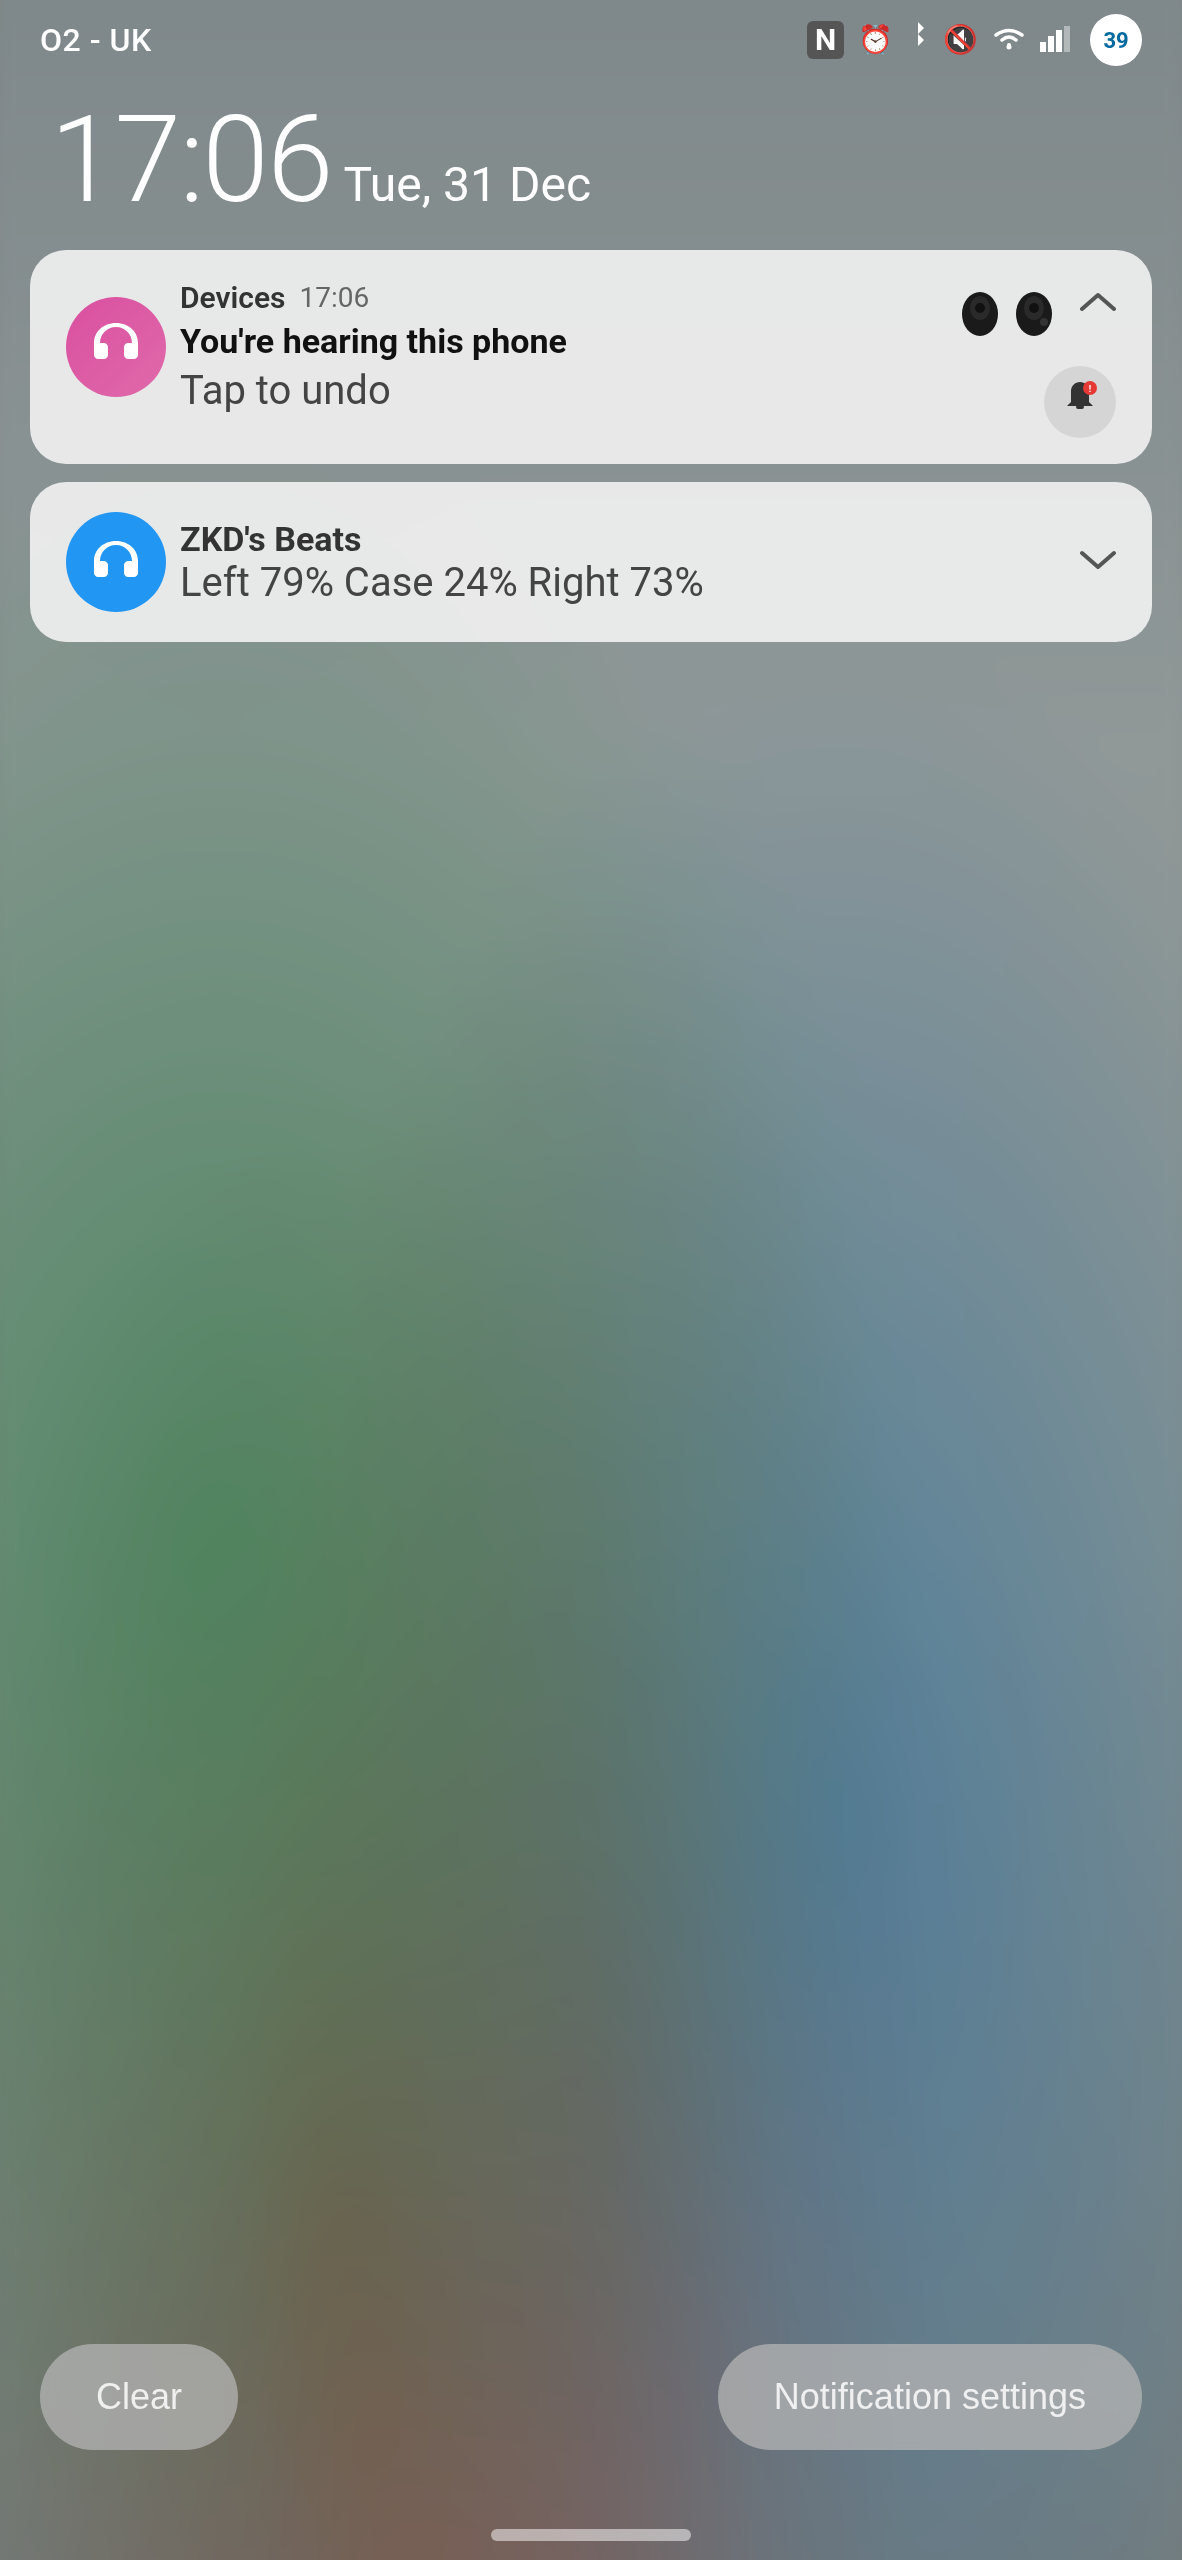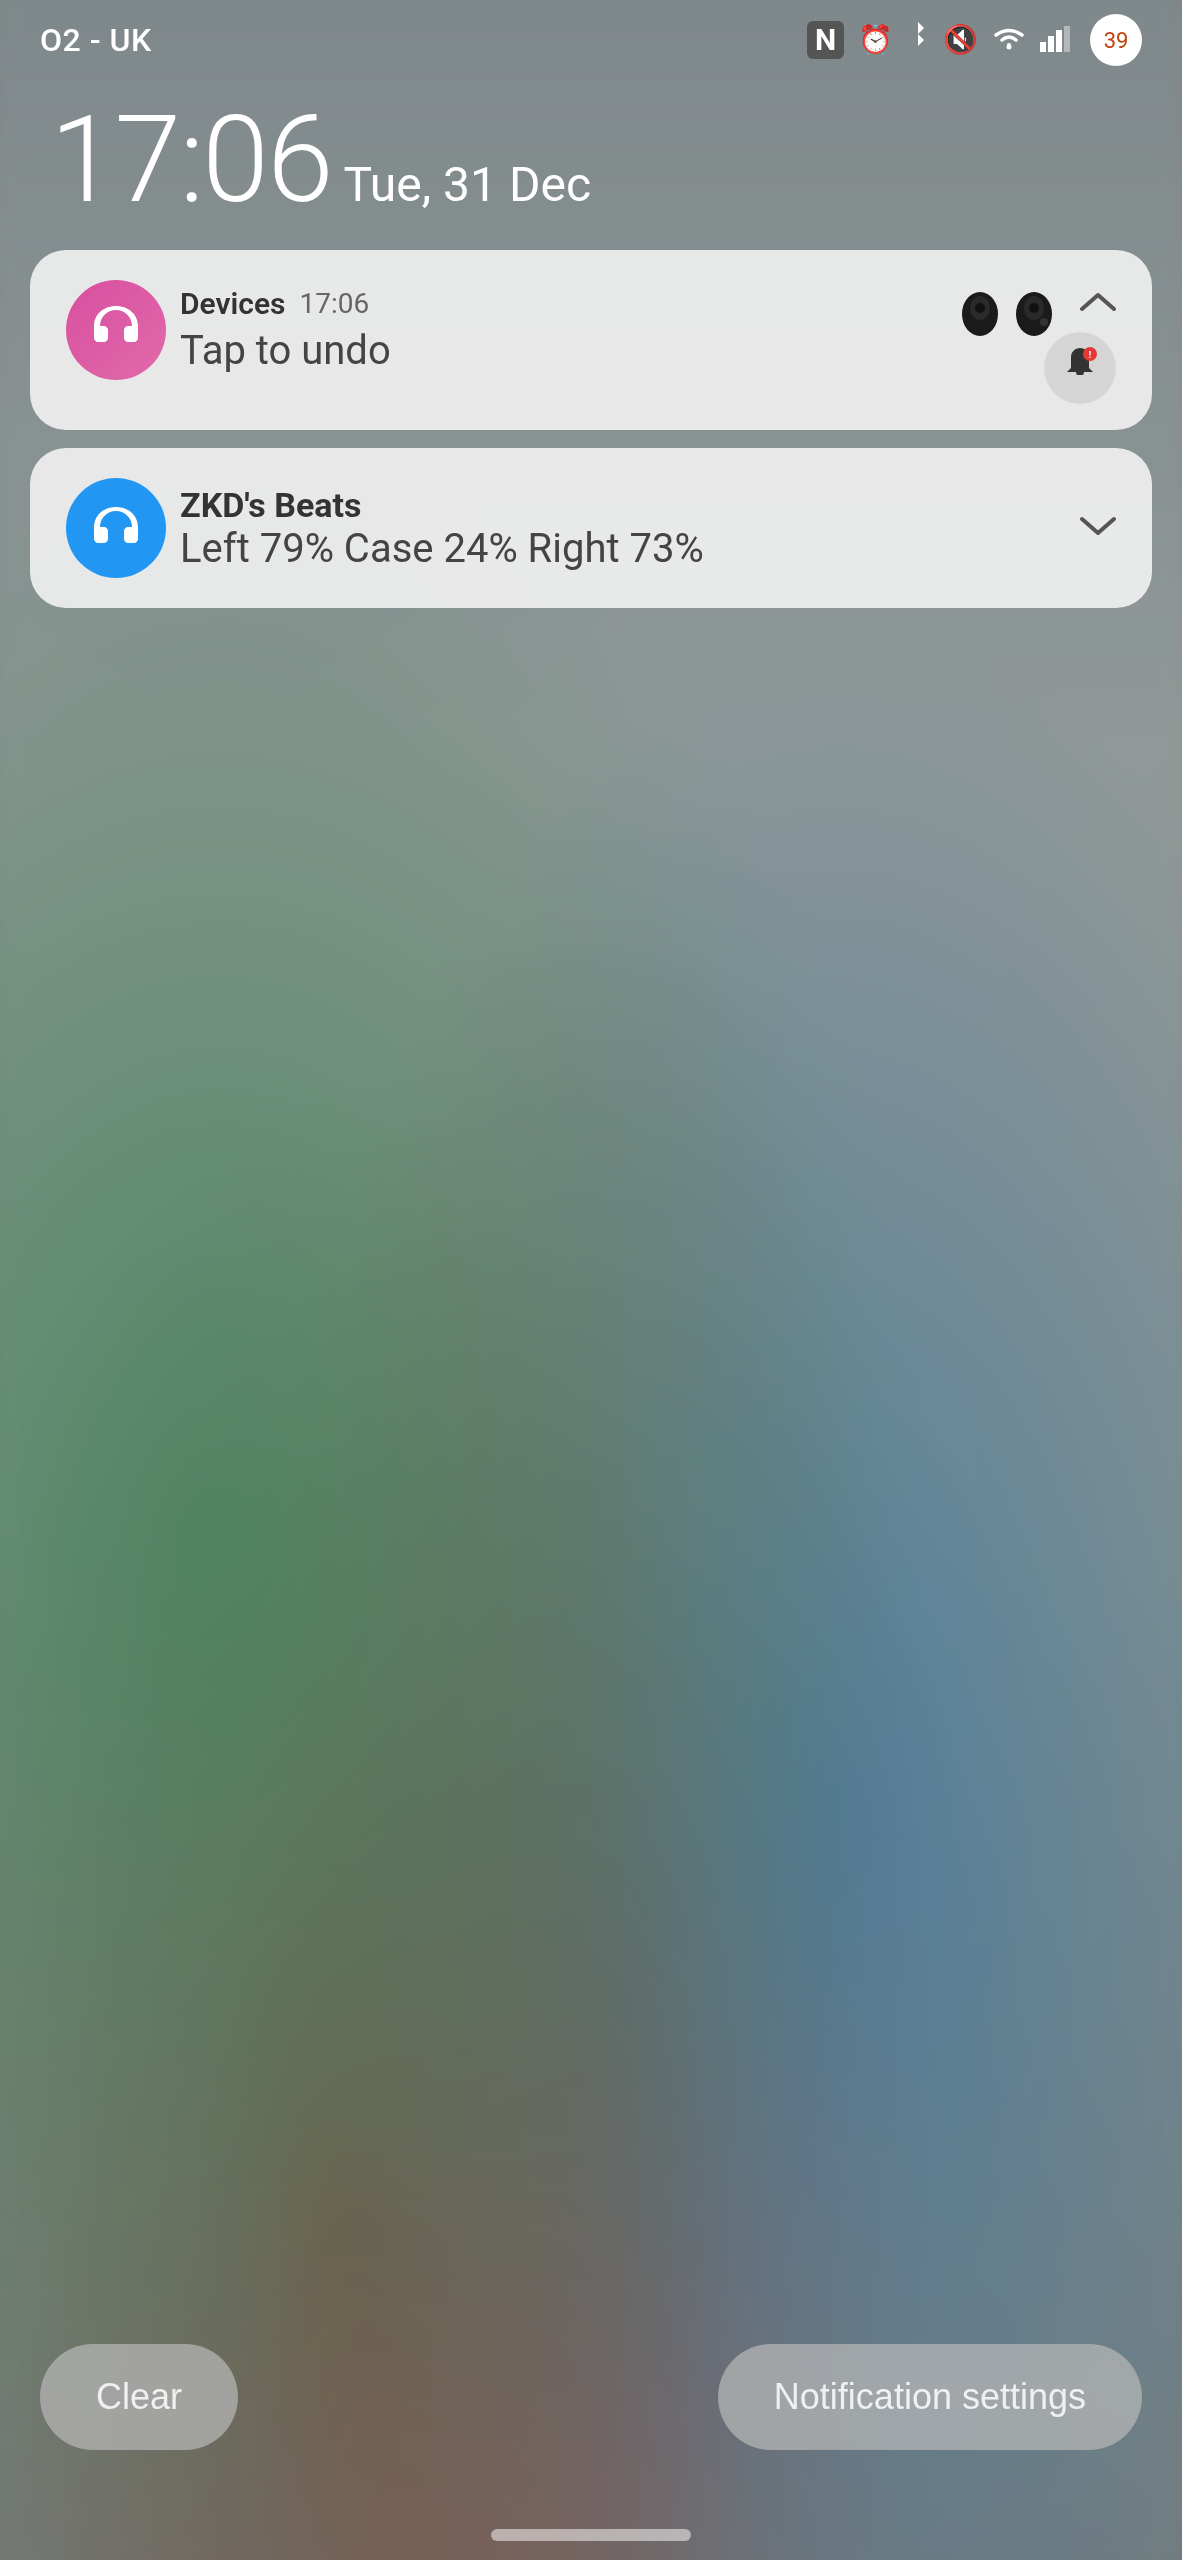--- a/index.html
+++ b/index.html
@@ -66,23 +66,23 @@
     }
 
     .status-icon {
       color: #fff;
       font-size: 28px;
       line-height: 1;
     }
 
     .battery-badge {
       background: #fff;
-      color: #c2410c;
+      color: #0369a1;
       font-size: 22px;
-      font-weight: 400;
+      font-weight: 700;
       border-radius: 50%;
       width: 52px;
       height: 52px;
       display: flex;
       align-items: center;
       justify-content: center;
     }
 
     
     .clock-area {
@@ -322,20 +322,21 @@
             <svg width="52" height="46" viewBox="0 0 52 46" fill="none">
               <path d="M26 4 C13 4 4 13 4 24 L4 36 C4 38 6 40 8 40 L14 40 C16 40 18 38 18 36 L18 28 C18 26 16 24 14 24 L10 24 C10 15 17 8 26 8 C35 8 42 15 42 24 L38 24 C36 24 34 26 34 28 L34 36 C34 38 36 40 38 40 L44 40 C46 40 48 38 48 36 L48 24 C48 13 39 4 26 4Z" fill="white"></path>
             </svg>
           </span>
         </div>
         <div class="notif-content">
           <div class="notif-app-row">
             <span class="notif-app-name">Devices</span>
             <span class="notif-time">17:06</span>
           </div>
+          <div class="notif-title">You're hearing this phone</div>
           <div class="notif-body">Tap to undo</div>
         </div>
       </div>
 
       <div class="earbuds-container">
         <svg width="110" height="80" viewBox="0 0 110 80" fill="none">
 
           <ellipse cx="28" cy="42" rx="18" ry="22" fill="#1a1a1a"></ellipse>
           <ellipse cx="28" cy="36" rx="10" ry="12" fill="#2a2a2a"></ellipse>
           <circle cx="28" cy="36" r="5" fill="#111"></circle>

